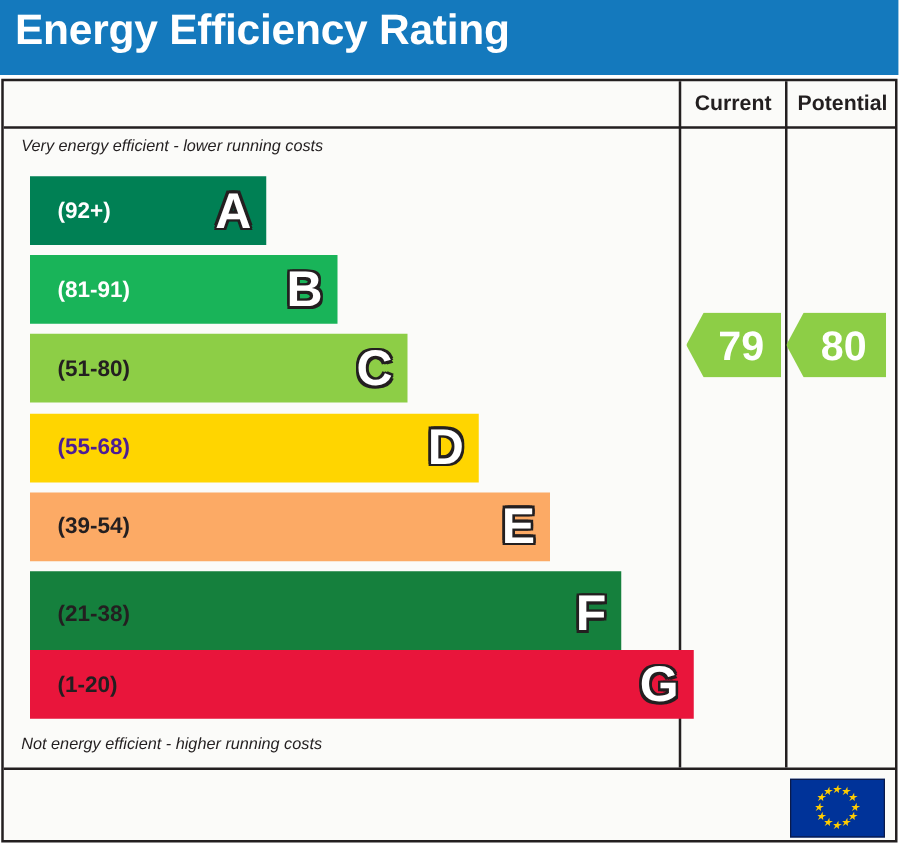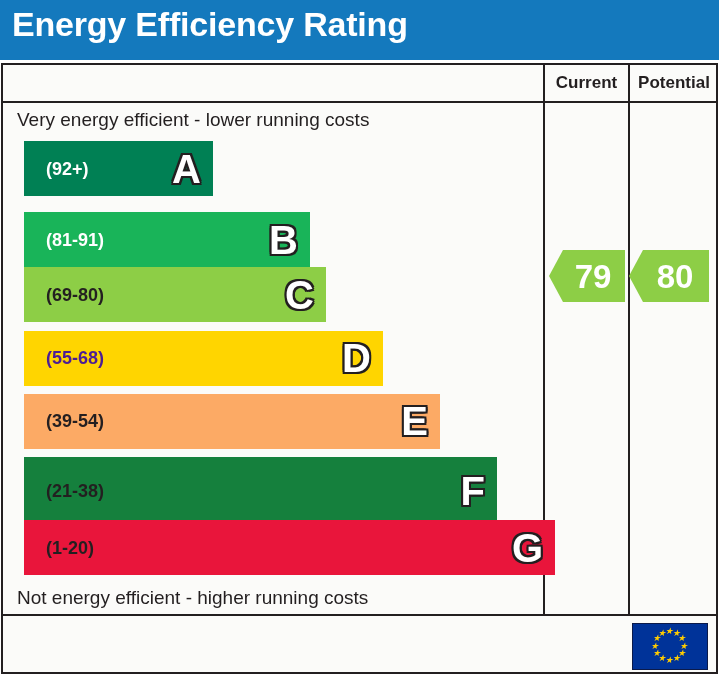--- a/index.html
+++ b/index.html
@@ -80,21 +80,22 @@
     text-align: center;
     white-space: nowrap;
   }
   .col-hdr.current   { left: 542px; width: 83px; }
   .col-hdr.potential { left: 627px; width: 88px; }
 
   
   .caption {
     position: absolute;
     left: 14px;
-    font-size: 19px;
+    font-style: italic;
+    font-size: 13px;
     color: #231f20;
     white-space: nowrap;
   }
   .caption.top    { top: 44px; }
   .caption.bottom { top: 522px; }
 
   .footer-rule {
     position: absolute;
     left: 0;
     top: 549px;
@@ -225,26 +226,26 @@
     <div class="caption top">Very energy efficient - lower running costs</div>
     <div class="caption bottom">Not energy efficient - higher running costs</div>
 
     <div class="footer-rule"></div>
 
     <div id="bands">
         <div class="band" style="top: 76px; width: 189px; height: 55px; background: rgb(0, 128, 84);">
           <div class="range" style="color: rgb(255, 255, 255);">(92+)</div>
           <div class="letter">A</div>
         </div>
-        <div class="band" style="top: 139.2px; width: 286px; height: 55px; background: rgb(25, 180, 89); margin-top: 8px;">
+        <div class="band" style="top: 139.2px; width: 246px; height: 55px; background: rgb(25, 180, 89);">
           <div class="range" style="color: rgb(255, 255, 255);">(81-91)</div>
           <div class="letter">B</div>
         </div>
         <div class="band" style="top: 202.4px; width: 302px; height: 55px; background: rgb(141, 206, 70);">
-          <div class="range" style="color: rgb(35, 31, 32);">(69-80)</div>
+          <div class="range" style="color: rgb(35, 31, 32);">(51-80)</div>
           <div class="letter">C</div>
         </div>
         <div class="band" style="top: 265.6px; width: 359px; height: 55px; background: rgb(255, 213, 0);">
           <div class="range" style="color: #4c1d95;">(55-68)</div>
           <div class="letter">D</div>
         </div>
         <div class="band" style="top: 328.8px; width: 416px; height: 55px; background: rgb(252, 170, 101);">
           <div class="range" style="color: rgb(35, 31, 32);">(39-54)</div>
           <div class="letter">E</div>
         </div>

